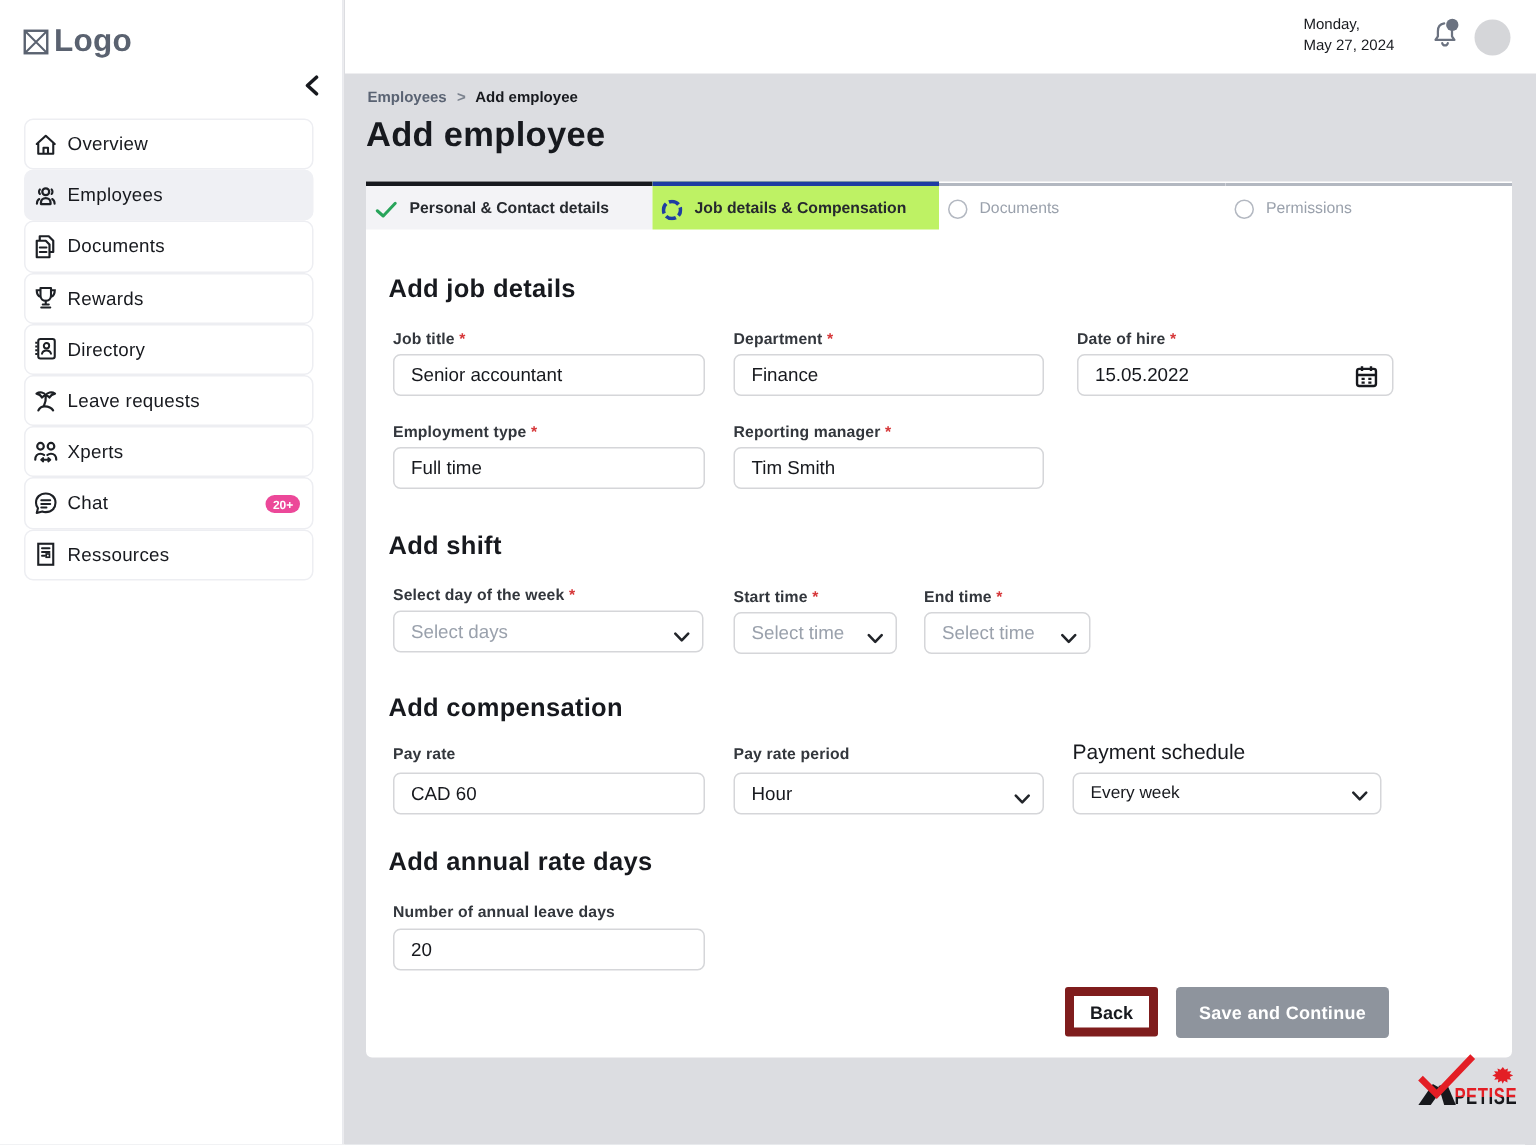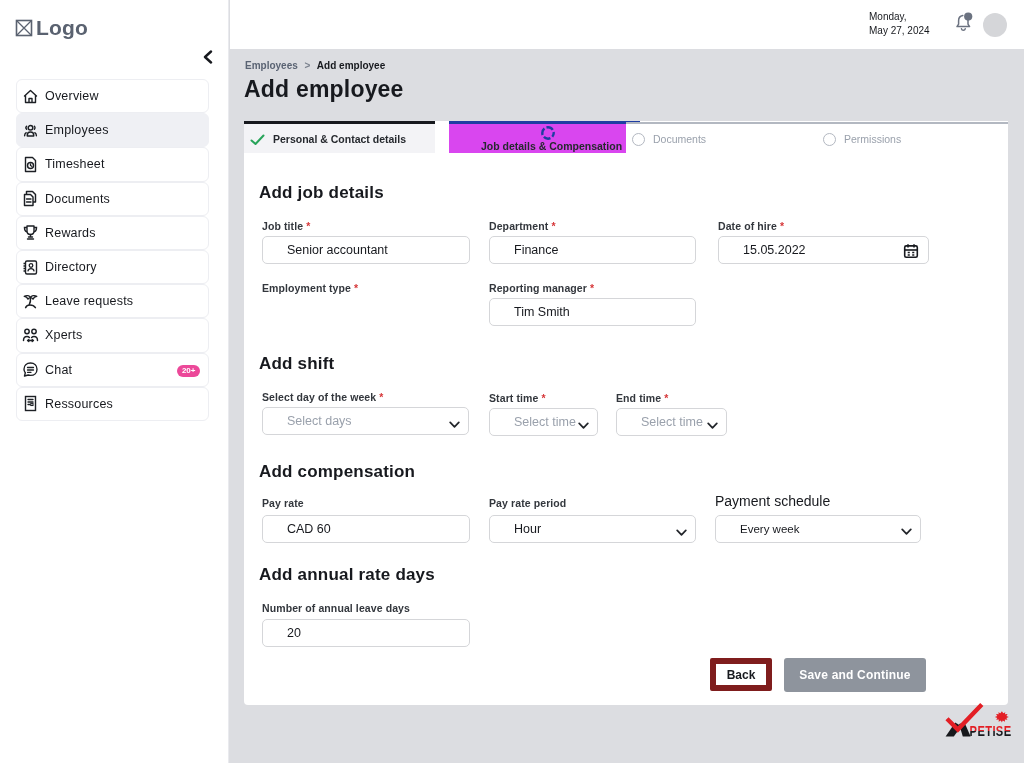--- a/index.html
+++ b/index.html
@@ -30,34 +30,34 @@
 #crumbs { position:absolute; left:15px; top:11px; font-size:10px; font-weight:bold; color:#5a6373; }
 #crumbs .sep { color:#7b828e; padding:0 4px; }
 #crumbs .cur { color:#17191e; }
 #title { position:absolute; left:14px; top:27px; font-size:23px; font-weight:bold; color:#17191e; letter-spacing:0.2px; }
 
 #card { position:absolute; left:14px; top:72px; width:764px; height:584px; background:#fff; border-radius:0 0 4px 4px; }
 
 
 .seg { position:absolute; top:0; height:32px; display:flex; align-items:center; padding-left:6px; }
 .seg1 { left:0; width:191px; border-top:3px solid #17191e; background:#f3f3f6; }
-.seg2 { left:205px; width:191px; border-top:3px solid #1e3da2; background:#d946ef;flex-direction:column; }
+.seg2 { left:191px; width:191px; border-top:3px solid #1e3da2; background:#bef264; }
 .seg3 { left:382px; width:191px; border-top:2px solid #b3b8c1; background:#fff; margin-top:1px; height:31px;}
 .seg4 { left:573px; width:191px; border-top:2px solid #b3b8c1; background:#fff; margin-top:1px; height:31px;}
 .seg svg, .seg .gcirc { margin-top:2px; }
 .seg .sl { font-size:10.5px; font-weight:bold; color:#26292e; margin-left:8px; }
 .seg .slg { font-size:10.5px; color:#9aa1ac; margin-left:8px; }
 .gcirc { width:13px; height:13px; border:1.5px solid #b3b8c1; border-radius:50%; }
 
 
 .h2 { position:absolute; left:15px; font-size:17px; font-weight:bold; color:#17191e; letter-spacing:0.2px; }
 .lab { position:absolute; font-size:10.5px; color:#33373d; letter-spacing:0.1px;font-weight:bold; }
 .lab .req { color:#d63638; }
 .labL { position:absolute; font-size:14px; color:#17191e; }
-.inp { position:absolute; height:28px; background:#fff; border:1px solid #d5d6d9; border-radius:5px; font-size:12.5px; color:#17191e; display:flex; align-items:center; padding-left:24px; }
+.inp { position:absolute; height:28px; background:#fff; border:1px solid #d5d6d9; border-radius:5px; font-size:12.5px; color:#17191e; display:flex; align-items:center; padding-left:11px; }
 .inp.ph { color:#9aa1ac; }
 .inp .chev { position:absolute; right:8px; top:10px; }
 .inp .cal { position:absolute; right:9px; top:6px; }
 
 #backbtn { position:absolute; left:466px; top:537px; width:62px; height:33px; background:#fff; border:6px solid #7f1d1d; border-radius:2px; font-size:12px; font-weight:bold; color:#17191e; display:flex; align-items:center; justify-content:center; }
 #savebtn { position:absolute; left:540px; top:537px; width:142px; height:34px; background:#8e949d; border-radius:3px; font-size:12px; font-weight:bold; color:#fff; display:flex; align-items:center; justify-content:center; letter-spacing:0.2px; }
 
 #xpetise { position:absolute; left:708px; top:649px; }
 </style>
 </head>
@@ -99,20 +99,21 @@
       <span class="cal"><svg width="16" height="16" viewBox="0 0 16 16">
             <rect x="1.7" y="2.9" width="12.6" height="11.4" rx="1.5" fill="none" stroke="#17191e" stroke-width="1.6"></rect>
             <path d="M1.7 7 H14.3" stroke="#17191e" stroke-width="1.6"></path>
             <path d="M5 1.2 V4.4 M11 1.2 V4.4" stroke="#17191e" stroke-width="1.6"></path>
             <path d="M4.7 9.5 H6.8 M9.2 9.5 H11.3 M4.7 12 H6.8 M9.2 12 H11.3" stroke="#17191e" stroke-width="1.5"></path>
           </svg></span>
     </div>
 
     <div class="lab" style="left:18px; top:161px;">Employment type <span class="req">*</span></div>
     <div class="lab" style="left:245px; top:161px;">Reporting manager <span class="req">*</span></div>
+    <div class="inp" style="left:18px; top:177px; width:208px;">Full time</div>
     <div class="inp" style="left:245px; top:177px; width:207px;">Tim Smith</div>
 
     <div class="h2" style="top:233px;">Add shift</div>
 
     <div class="lab" style="left:18px; top:270px;">Select day of the week <span class="req">*</span></div>
     <div class="lab" style="left:245px; top:271px;">Start time <span class="req">*</span></div>
     <div class="lab" style="left:372px; top:271px;">End time <span class="req">*</span></div>
     <div class="inp ph" style="left:18px; top:286px; width:207px;">Select days
       <span class="chev"><svg width="11" height="8" viewBox="0 0 11 8">
             <path d="M1.2 1.4 L5.5 5.9 L9.8 1.4" fill="none" stroke="#22252a" stroke-width="1.7" stroke-linecap="round" stroke-linejoin="round"></path>
@@ -212,28 +213,20 @@
         <svg width="17" height="17" viewBox="0 0 17 17">
           <circle cx="8.5" cy="5.8" r="2.3" fill="none" stroke="#1d2025" stroke-width="1.5"></circle>
           <path d="M5.3 14 L5.3 13.1 C5.3 11.3 6.7 10.1 8.5 10.1 C10.3 10.1 11.7 11.3 11.7 13.1 L11.7 14 Z" fill="none" stroke="#1d2025" stroke-width="1.5" stroke-linejoin="round"></path>
           <path d="M4.6 4.3 C3.8 5.1 3.8 6.5 4.6 7.3 M12.4 4.3 C13.2 5.1 13.2 6.5 12.4 7.3" fill="none" stroke="#1d2025" stroke-width="1.4" stroke-linecap="round"></path>
           <path d="M2.6 13.8 C2.6 12.2 3.2 11.2 4.2 10.7 M14.4 13.8 C14.4 12.2 13.8 11.2 12.8 10.7" fill="none" stroke="#1d2025" stroke-width="1.4" stroke-linecap="round"></path>
         </svg>
         <span class="nt">Employees</span>
       </div>
     <div class="nit">
         <svg width="17" height="17" viewBox="0 0 17 17">
-          <path d="M3.5 1.5 H10.5 L13.5 4.5 V15.5 H3.5 Z" fill="none" stroke="#1d2025" stroke-width="1.4" stroke-linejoin="round"></path>
-          <circle cx="8.5" cy="9.5" r="3" fill="none" stroke="#1d2025" stroke-width="1.45"></circle>
-          <path d="M8.5 8 V9.5 L9.7 10.3" fill="none" stroke="#1d2025" stroke-width="1.3" stroke-linecap="round"></path>
-        </svg>
-        <span class="nt">Timesheet</span>
-      </div>
-    <div class="nit">
-        <svg width="17" height="17" viewBox="0 0 17 17">
           <path d="M4.5 4 V1.5 H10.5 L13.5 4.5 V12 H11" fill="none" stroke="#1d2025" stroke-width="1.45" stroke-linejoin="round"></path>
           <path d="M2.5 4.5 H8.5 L11 7 V15.5 H2.5 Z" fill="none" stroke="#1d2025" stroke-width="1.45" stroke-linejoin="round"></path>
           <path d="M4.5 9 H9 M4.5 12 H9" stroke="#1d2025" stroke-width="1.3" stroke-linecap="round"></path>
         </svg>
         <span class="nt">Documents</span>
       </div>
     <div class="nit">
         <svg width="17" height="17" viewBox="0 0 17 17">
           <path d="M5 2 H12 V7 C12 9.2 10.4 10.5 8.5 10.5 C6.6 10.5 5 9.2 5 7 Z" fill="none" stroke="#1d2025" stroke-width="1.4" stroke-linejoin="round"></path>
           <path d="M5 3.5 H2.5 C2.5 6 3.5 7.5 5 7.8 M12 3.5 H14.5 C14.5 6 13.5 7.5 12 7.8" fill="none" stroke="#1d2025" stroke-width="1.45"></path>

